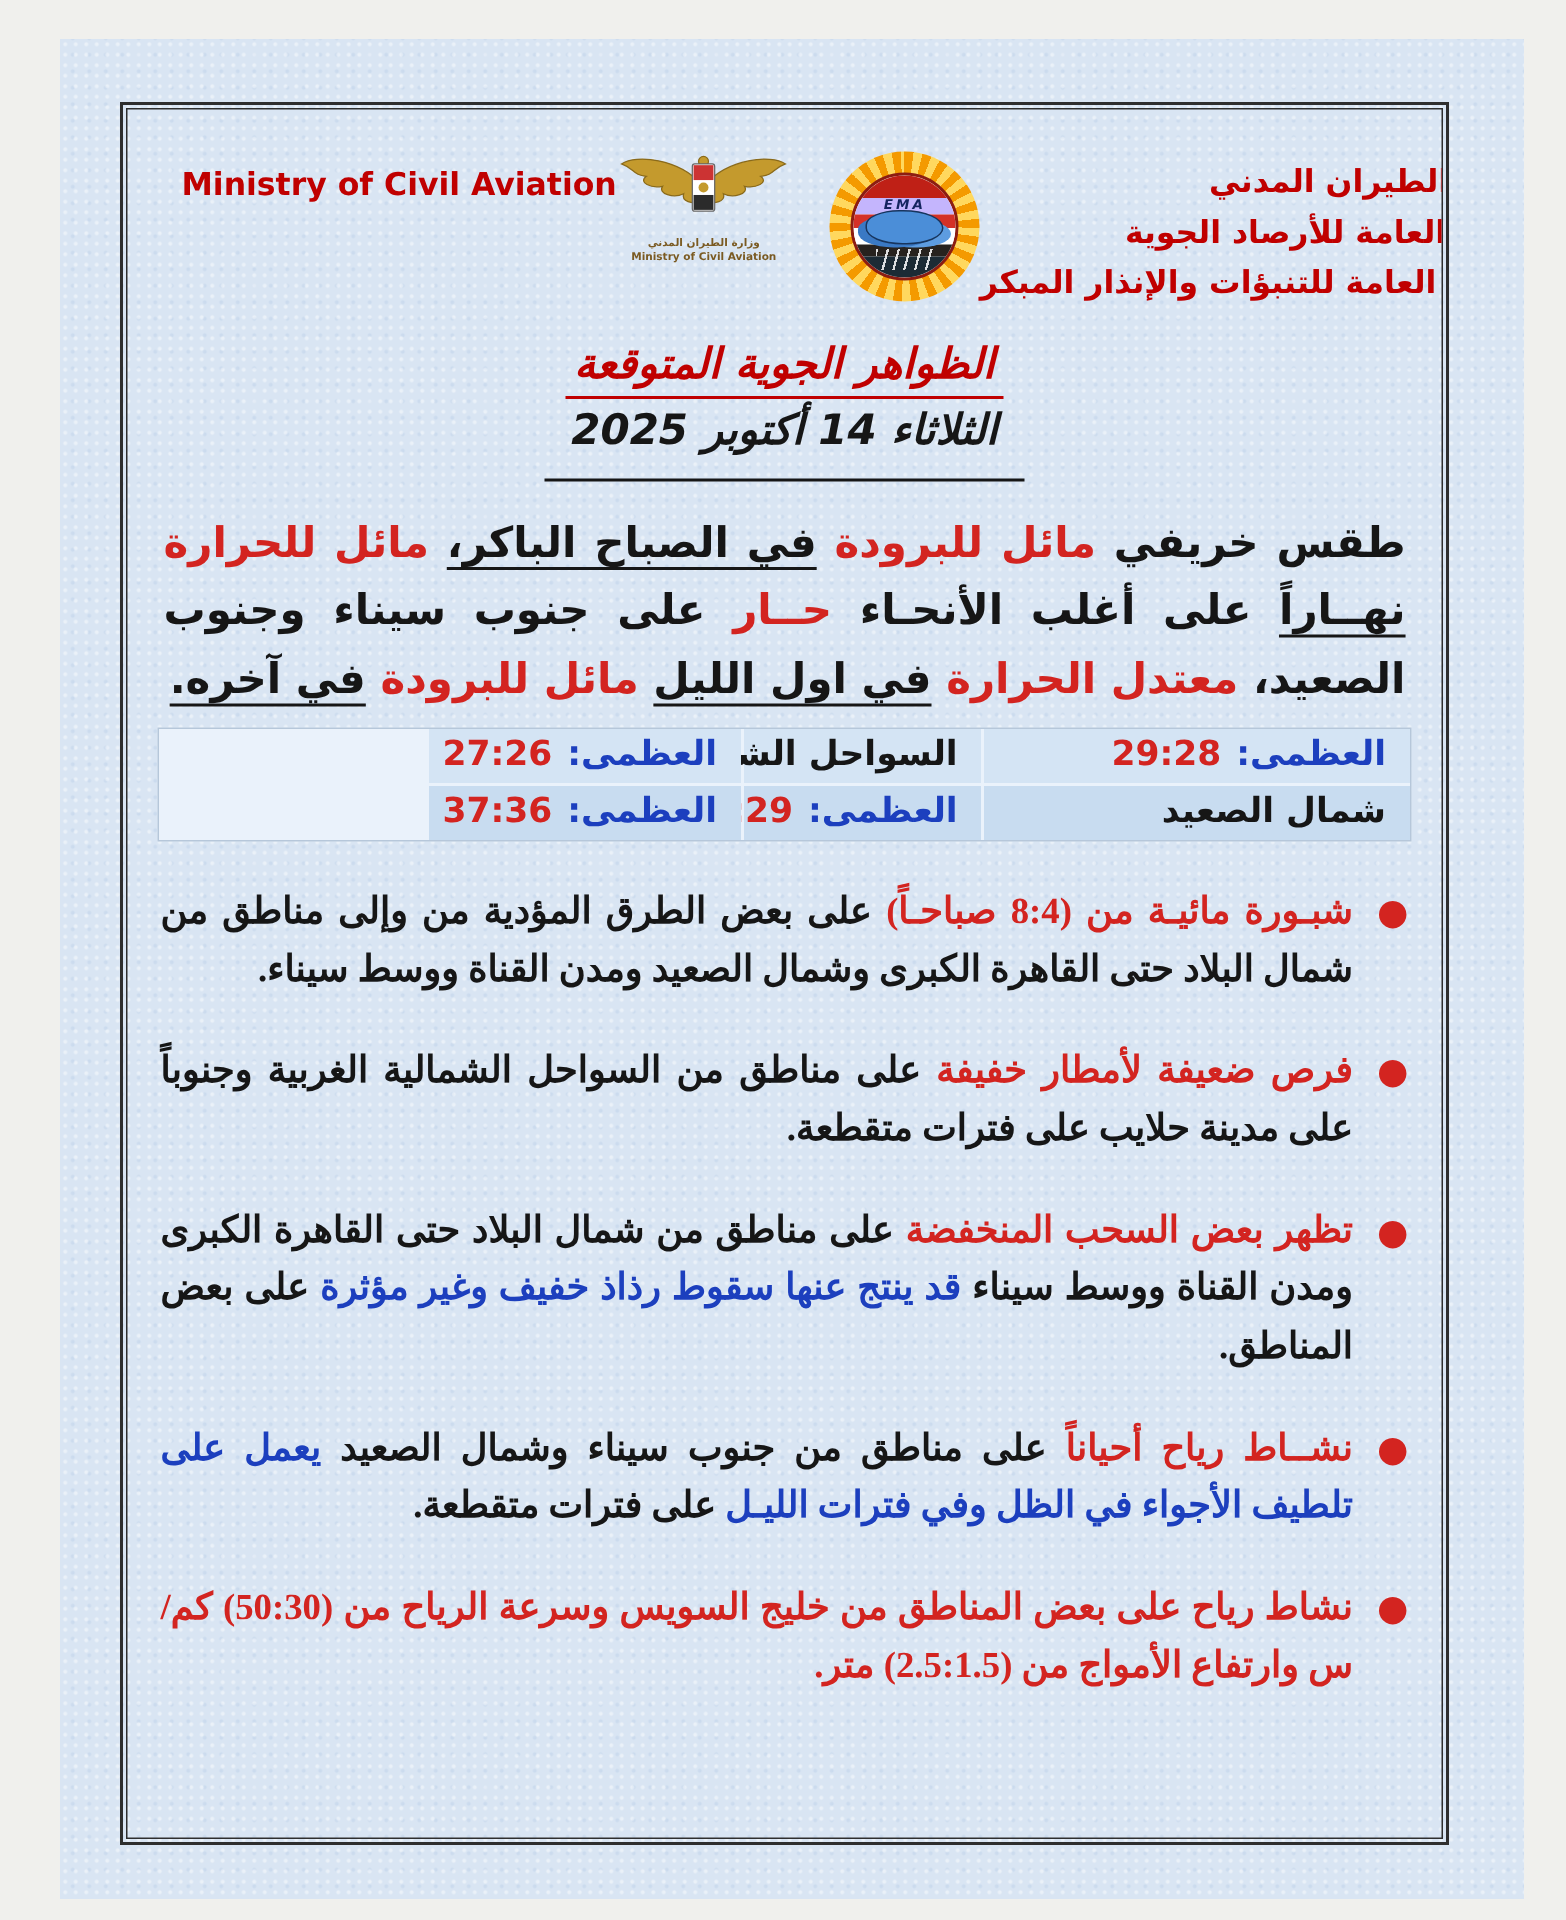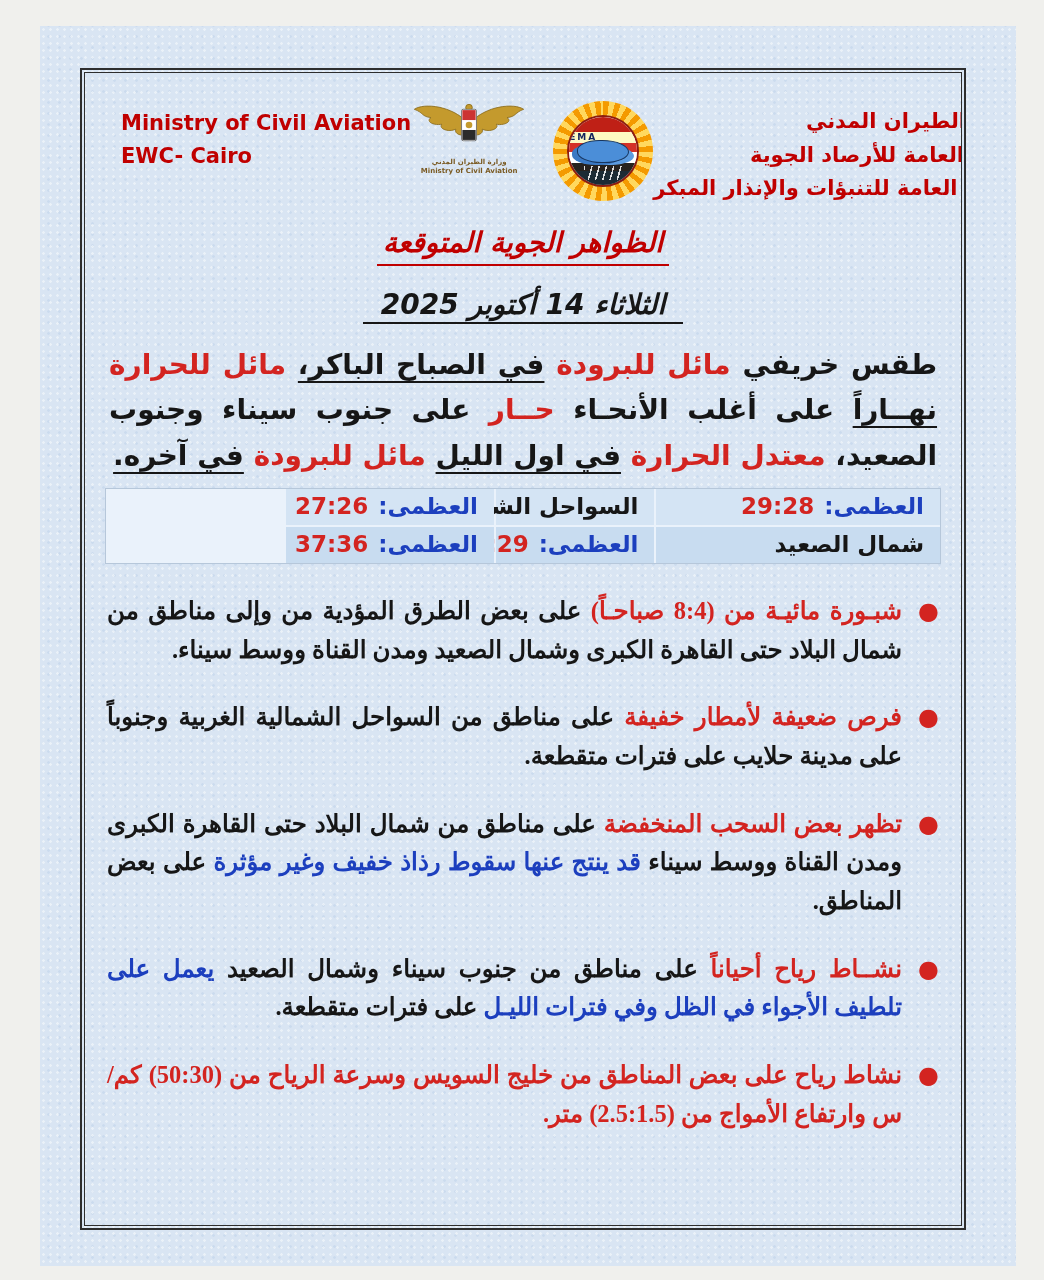--- a/index.html
+++ b/index.html
@@ -45,21 +45,21 @@
     width:100px; height:100px; border-radius:50%;
     background:repeating-conic-gradient(#f49a00 0deg 7deg, #ffd85e 7deg 14deg);
     display:flex; align-items:center; justify-content:center;
   }
   .ema-inner{
     width:72px; height:72px; border-radius:50%; overflow:hidden; position:relative;
     border:2px solid #8c1d12; background:#fff;
   }
   .ema-band{position:absolute; left:0; right:0;}
   .ema-b1{top:0; height:22%; background:#bf2016;}
-  .ema-b2{top:22%; height:16%; background:#fef9c3; color:#14245e; font-size:9px; letter-spacing:2px; line-height:11px;}
+  .ema-b2{top:22%; height:16%; background:#c4b5fd; color:#14245e; font-size:9px; letter-spacing:2px; text-align:center; line-height:11px;font-style:italic;}
   .ema-b3{top:38%; height:13%; background:#d43127;}
   .ema-b4{top:51%; height:17%; background:#ffffff;}
   .ema-b5{top:68%; height:12%; background:#27221e;}
   .ema-b6{top:80%; height:20%; background:#1c2b35;}
   .ema-cloud{
     position:absolute; top:34%; left:12%; width:76%; height:34%;
     background:#4b8ed8; border-radius:50% 60% 55% 55%;
     box-shadow:-6px 3px 0 -1px #3a79c4, 7px 4px 0 -2px #5d9ce0;
     border:1px solid #17355e;
   }
@@ -67,21 +67,21 @@
     background:repeating-linear-gradient(105deg, rgba(255,255,255,.85) 0 1.5px, transparent 1.5px 7px);}
 
   
   .title-wrap{text-align:center; margin-top:20px;font-style:italic;}
   .doc-title{
     display:inline-block; color:var(--header-red); font-size:28px;
     border-bottom:2.5px solid var(--header-red); padding:0 6px 5px;
   }
   .doc-date{
     display:inline-block; color:var(--black); font-size:28px;
-    border-bottom:2.5px solid var(--black); padding:0 18px 1px; margin-top:22px;
+    border-bottom:2.5px solid var(--black); padding:0 18px 16px; margin-top:4px;
   }
 
   
   .intro{
     direction:rtl; text-align:justify; color:var(--black);
     font-size:28px; line-height:1.62; margin-top:18px; padding:0 4px;
   }
   .seg{white-space:pre-wrap;}
   .c-red{color:var(--red);} .c-blue{color:var(--blue);} .c-black{color:var(--black);}
   .u{text-decoration:underline; text-decoration-thickness:2px; text-underline-offset:7px;}
@@ -113,21 +113,20 @@
 <body>
 
 <div class="page">
   <div class="frame">
     <div class="frame-inner"></div>
     <div class="content">
 
       <div class="header-row">
         <div class="en-block">
           <div>Ministry of Civil Aviation</div>
-          <div>EWC- Cairo</div>
         </div>
 
         <div class="logo-pair">
 
           <div class="ministry-logo">
             <svg viewBox="0 0 140 64" width="116" height="53">
               <g fill="#c49a2d" stroke="#8a6a1a" stroke-width="1">
                 <path d="M68 26 C50 6 16 2 4 10 C15 14 13 19 24 20 C17 25 28 30 37 28 C33 34 46 38 54 34 C52 40 61 43 68 40 Z"></path>
                 <path d="M72 26 C90 6 124 2 136 10 C125 14 127 19 116 20 C123 25 112 30 103 28 C107 34 94 38 86 34 C88 40 79 43 72 40 Z"></path>
               </g>

